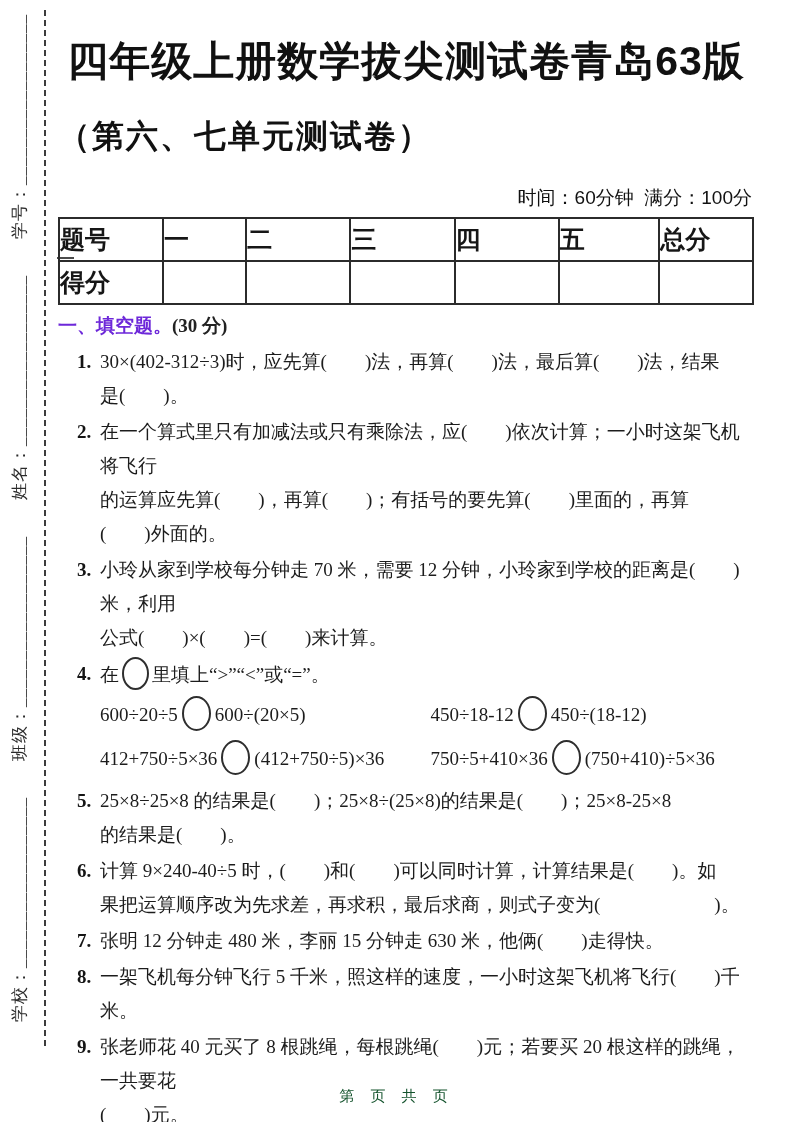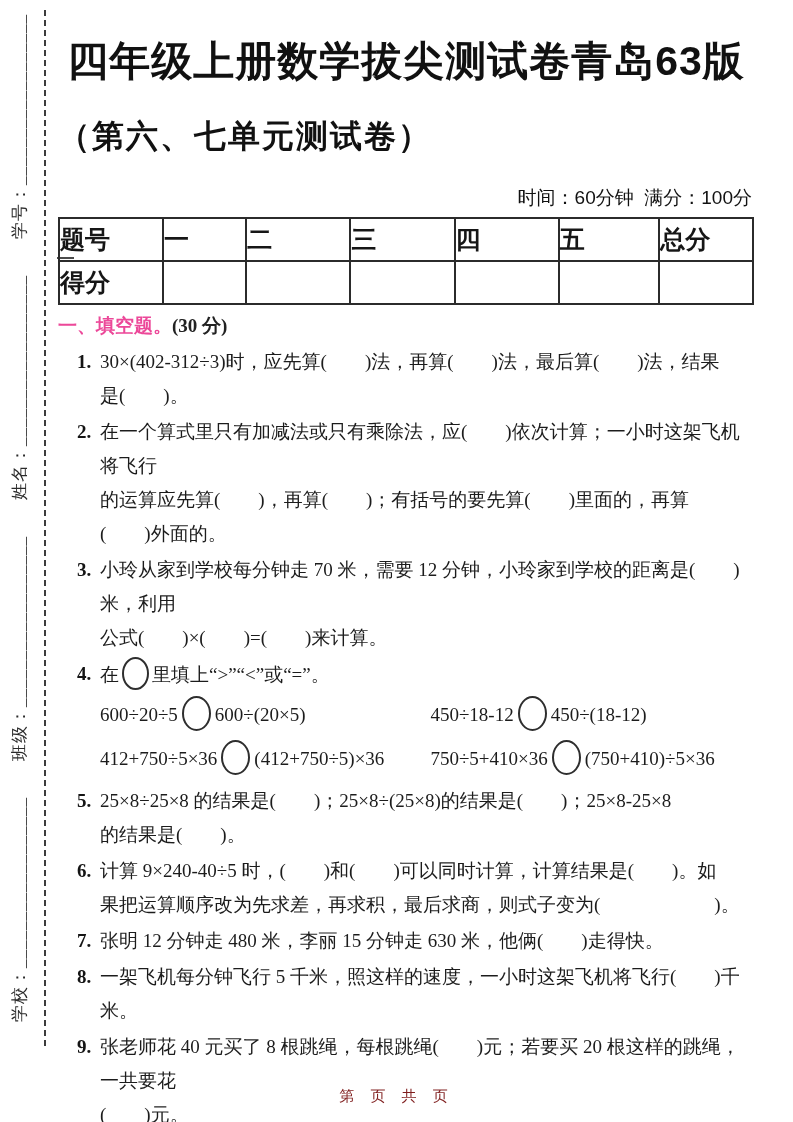--- a/index.html
+++ b/index.html
@@ -56,21 +56,21 @@
     font-family: "Liberation Sans", sans-serif;
   }
   table.score-table td {
     border: 2px solid #2b2b2b;
     height: 43px; text-align: left; vertical-align: middle;
     font-size: 25px; font-weight: 700; color: #161616;
   }
 
   .section-heading { margin-top: 8px; font-size: 19px; white-space: pre; }
   .section-heading .sec-label {
-    font-family: Liberation Mono, monospace; font-weight: bold; color: #ec4899;
+    font-family: Liberation Mono, monospace; font-weight: bold; color: #6d28d9;
   }
   .section-heading .sec-points { font-family: "Liberation Serif", serif; color: #222; font-weight: bold; }
 
   .questions { margin-top: 6px; }
   .q { position: relative; padding-left: 42px; margin-bottom: 2px; }
   .q-num {
     position: absolute; left: 19px; top: 0;
     font-weight: bold; font-size: 19px; line-height: 34px; color: #141414;
   }
   .q-line {
@@ -85,21 +85,21 @@
   .cmp-grid {
     display: grid; grid-template-columns: auto auto;
     justify-content: start; column-gap: 46px; row-gap: 6px;
     margin: 4px 0 6px 0;
   }
   .cmp-pair { font-size: 19px; line-height: 38px; white-space: pre; }
   .cmp-pair .blank-circle { width: 29px; height: 35px; vertical-align: -10px; margin: 0 4px; }
 
   .page-footer {
     position: absolute; left: 0; right: 0; bottom: 16px;
-    text-align: center; font-size: 15px; color: #7f1d1d;
+    text-align: center; font-size: 15px; color: #14532d;
     letter-spacing: 6px; white-space: pre;
     font-family: "Liberation Sans", sans-serif;
   }
 </style>
 </head>
 <body>
 
 <div class="page">
 
   <div class="margin-dash"></div>

